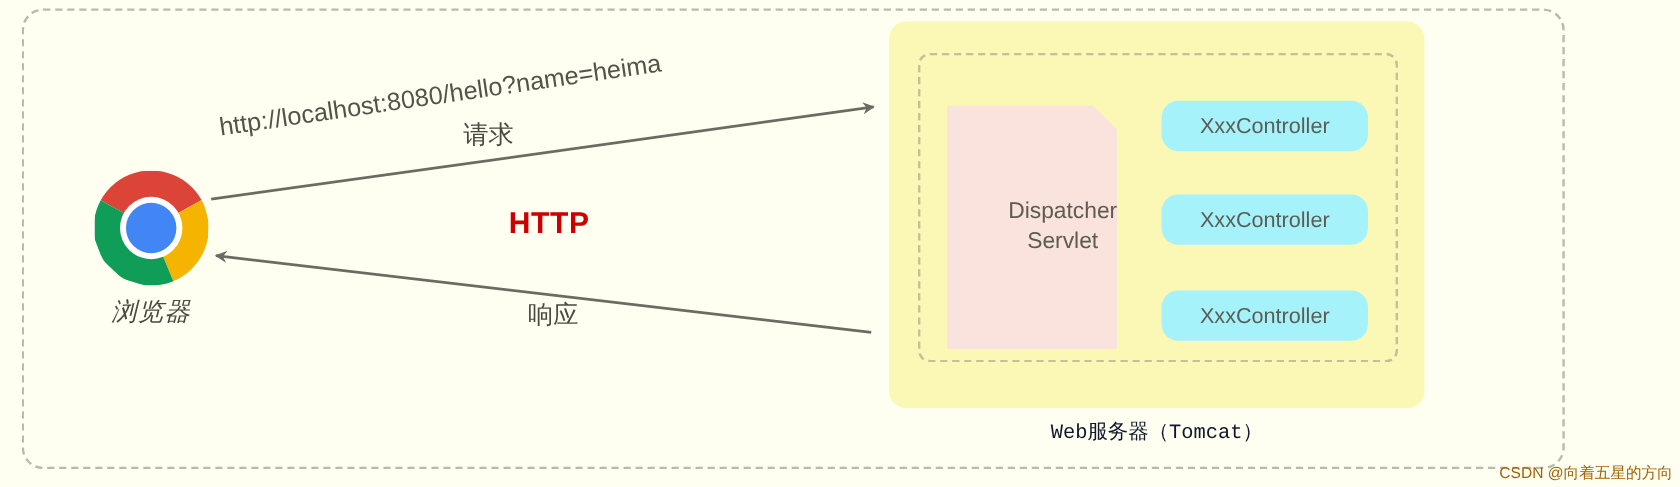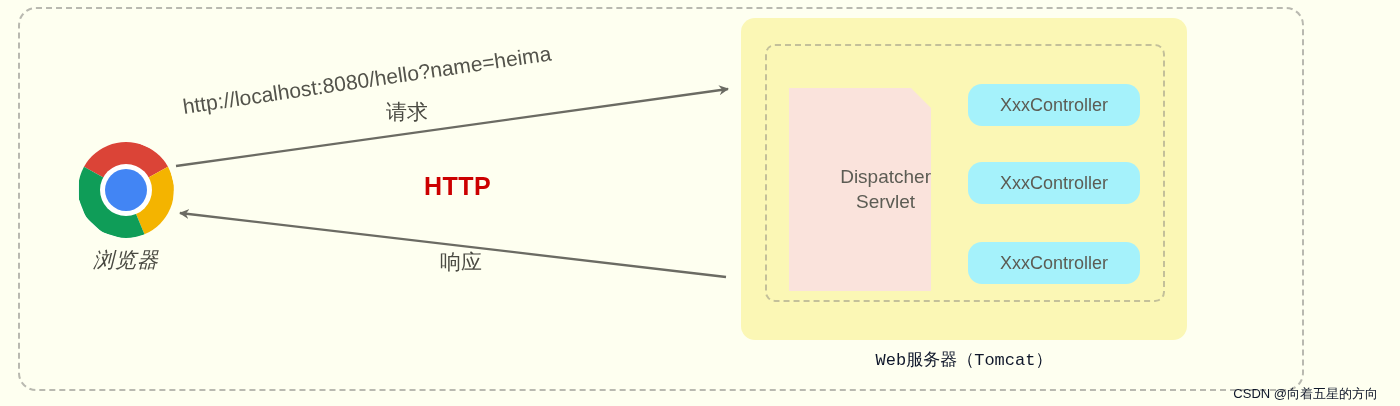--- a/index.html
+++ b/index.html
@@ -224,24 +224,24 @@
     font-size: 23px;
     font-weight: bold;
     color: #3d3d36;
     letter-spacing: 1px;
     white-space: nowrap;
   }
 
   
   #watermark {
     position: absolute;
-    right: 22px;
+    right: 6px;
     bottom: 3px;
     font-size: 13px;
-    color: #0f172a;
+    color: #a16207;
     white-space: nowrap;
   }
 </style>
 </head>
 <body>
 
 <div id="stage">
 
   <div id="outer-frame"></div>
 

